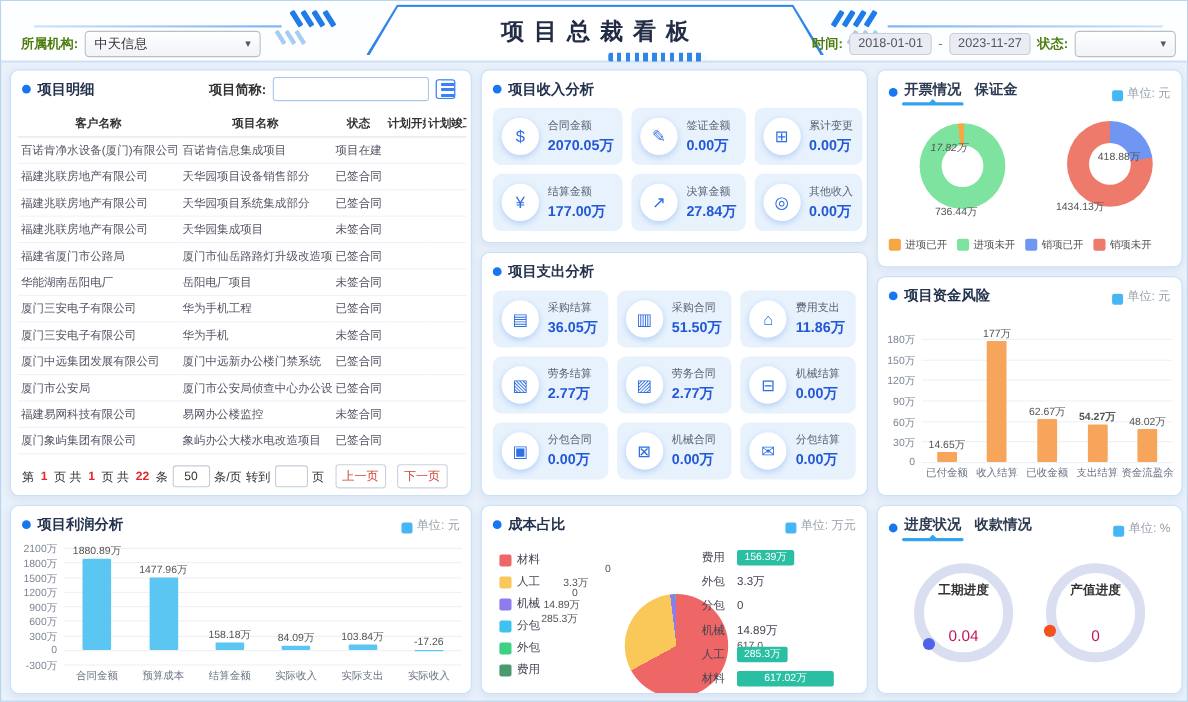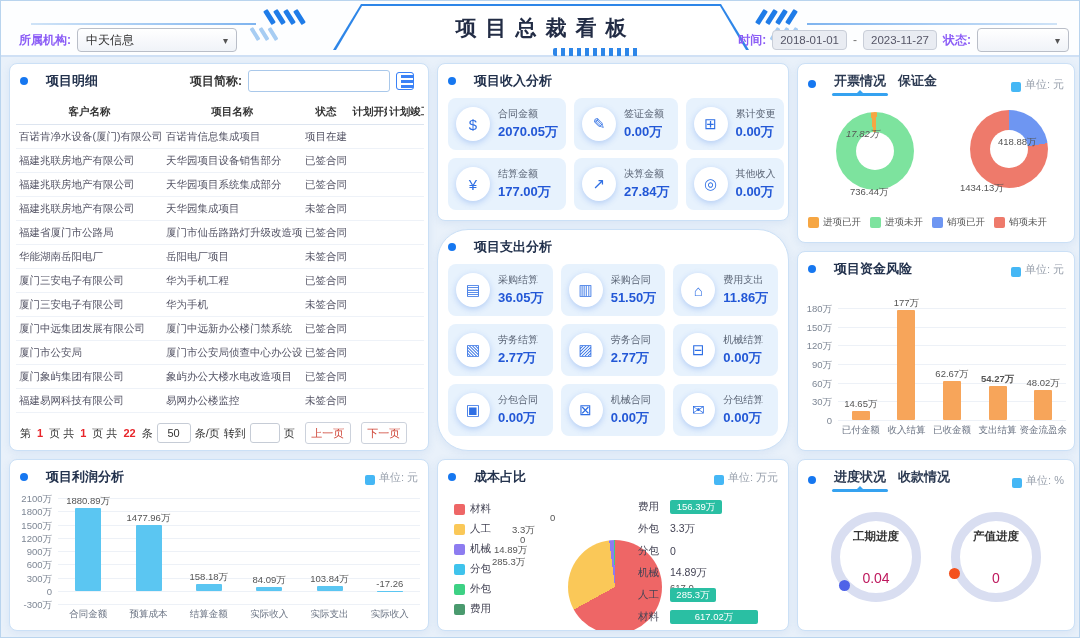--- a/index.html
+++ b/index.html
@@ -2,21 +2,21 @@
 <html><head>
 <meta charset="utf-8">
 <style>
   * { margin:0; padding:0; box-sizing:border-box; }
   html,body { width:1080px; height:638px; }
   body { font-family:"Liberation Sans","DejaVu Sans",sans-serif; background:#e9f1fa; position:relative; overflow:hidden; border:1px solid #b9d4ee; }
 
   
   .hdr { position:absolute; left:0; top:0; width:1080px; height:56px; background:#fdfeff; border-bottom:2px solid #cfe0f5; }
   .org-group { position:absolute; left:18px; top:27px; display:flex; align-items:center; gap:6px; }
-  .lbl { font-size:12px; color:#8b5cf6; font-weight:bold; }
+  .lbl { font-size:12px; color:#4d7c0f; font-weight:bold; }
   .sel { height:24px; border:1px solid #b9bec8; border-radius:4px; background:linear-gradient(#fff,#f0f3f8); font-size:12px; color:#333; display:flex; align-items:center; padding:0 8px; position:relative; }
   .sel .car { margin-left:auto; font-size:10px; color:#555; padding-left:10px; }
   .sel-org { width:160px; }
   .sel-status { width:92px; }
   .banner-wrap { position:absolute; left:50%; top:3px; transform:translateX(-50%); width:416px; height:46px; }
   .banner-border { position:absolute; inset:0; background:#2e86e8; clip-path:polygon(28px 0,388px 0,416px 46px,0 46px); }
   .banner-inner { position:absolute; left:2px; top:2px; width:412px; height:44px; background:#fff; clip-path:polygon(27px 0,385px 0,411px 44px,1px 44px); display:flex; align-items:center; justify-content:center; }
   .banner-title { font-size:21px; font-weight:bold; letter-spacing:9px; color:#222c45; padding-left:9px; }
   .dash-strip { position:absolute; left:552px; top:47px; width:88px; height:8px; background:repeating-linear-gradient(90deg,#2e86e8 0 4px,transparent 4px 8px); border-radius:2px; }
   .hline { position:absolute; height:2px; background:linear-gradient(90deg,#cfe3f7,#7fb4ef); top:22px; }
@@ -31,27 +31,27 @@
   .sl-right2 { left:772px; top:26px; } .sl-right2 .slash{ transform:rotate(32deg);}
   .time-group { position:absolute; right:12px; top:27px; display:flex; align-items:center; gap:6px; }
   .date-box { background:#e9ecf2; border:1px solid #c9ced8; border-radius:4px; font-size:11.5px; color:#556; padding:3px 7px; }
   .dash-sep { color:#777; font-size:12px; }
 
   
   .panel { position:absolute; background:#fff; border:1px solid #cbe0f6; border-radius:8px; box-shadow:0 2px 8px rgba(60,120,200,.10); overflow:hidden; }
   #p-detail  { left:8px;  top:62px;  width:420px; height:388px; }
   #p-profit  { left:8px;  top:458px; width:420px; height:172px; }
   #p-income  { left:436px; top:62px;  width:352px; height:158px; }
-  #p-expense { left:436px; top:228px; width:352px; height:222px;border-radius:31px; }
+  #p-expense { left:436px; top:228px; width:352px; height:222px; }
   #p-cost    { left:436px; top:458px; width:352px; height:172px; }
   #p-invoice { left:796px; top:62px;  width:278px; height:180px; }
   #p-fund    { left:796px; top:250px; width:278px; height:200px; }
   #p-progress{ left:796px; top:458px; width:278px; height:172px; }
 
-  .ptitle { display:flex; align-items:center; gap:18px; padding:8px 10px 4px 10px; }
+  .ptitle { display:flex; align-items:center; gap:6px; padding:8px 10px 4px 10px; }
   .dot { width:8px; height:8px; border-radius:50%; background:#1677f0; flex:0 0 auto; }
   .tname { font-size:13px; font-weight:bold; color:#23324d; white-space:nowrap; }
   .unit { margin-left:auto; display:flex; align-items:flex-end; gap:4px; font-size:11px; color:#98a0ac; white-space:nowrap; }
   .usq { width:10px; height:10px; background:#45b7f5; border-radius:2px; }
   .tab { font-size:13px; font-weight:bold; color:#2c3a52; position:relative; padding-bottom:6px; cursor:pointer; white-space:nowrap; }
   .tab + .tab { margin-left:12px; }
   .tab.active::after { content:""; position:absolute; left:-2px; right:-2px; bottom:0; height:3px; background:#35a2f0; border-radius:2px; }
   .tab.active::before { content:""; position:absolute; left:50%; bottom:2px; transform:translateX(-50%); border-left:4px solid transparent; border-right:4px solid transparent; border-bottom:4px solid #35a2f0; }
 
   
@@ -261,30 +261,30 @@
             <td class="c"></td>
           </tr>
           <tr>
             <td>厦门市公安局</td>
             <td>厦门市公安局侦查中心办公设...</td>
             <td class="c">已签合同</td>
             <td class="c"></td>
             <td class="c"></td>
           </tr>
           <tr>
+            <td>福建易网科技有限公司</td>
+            <td>易网办公楼监控</td>
+            <td class="c">未签合同</td>
+            <td class="c"></td>
+            <td class="c"></td>
+          </tr>
+          <tr>
             <td>厦门象屿集团有限公司</td>
             <td>象屿办公大楼水电改造项目</td>
             <td class="c">已签合同</td>
-            <td class="c"></td>
-            <td class="c"></td>
-          </tr>
-          <tr>
-            <td>福建易网科技有限公司</td>
-            <td>易网办公楼监控</td>
-            <td class="c">未签合同</td>
             <td class="c"></td>
             <td class="c"></td>
           </tr>
           <tr>
             <td>福建兆联房地产投资有限公司</td>
             <td>变电项目（1x800KVA吊臂柜）</td>
             <td class="c">未签合同</td>
             <td class="c"></td>
             <td class="c"></td>
           </tr>

